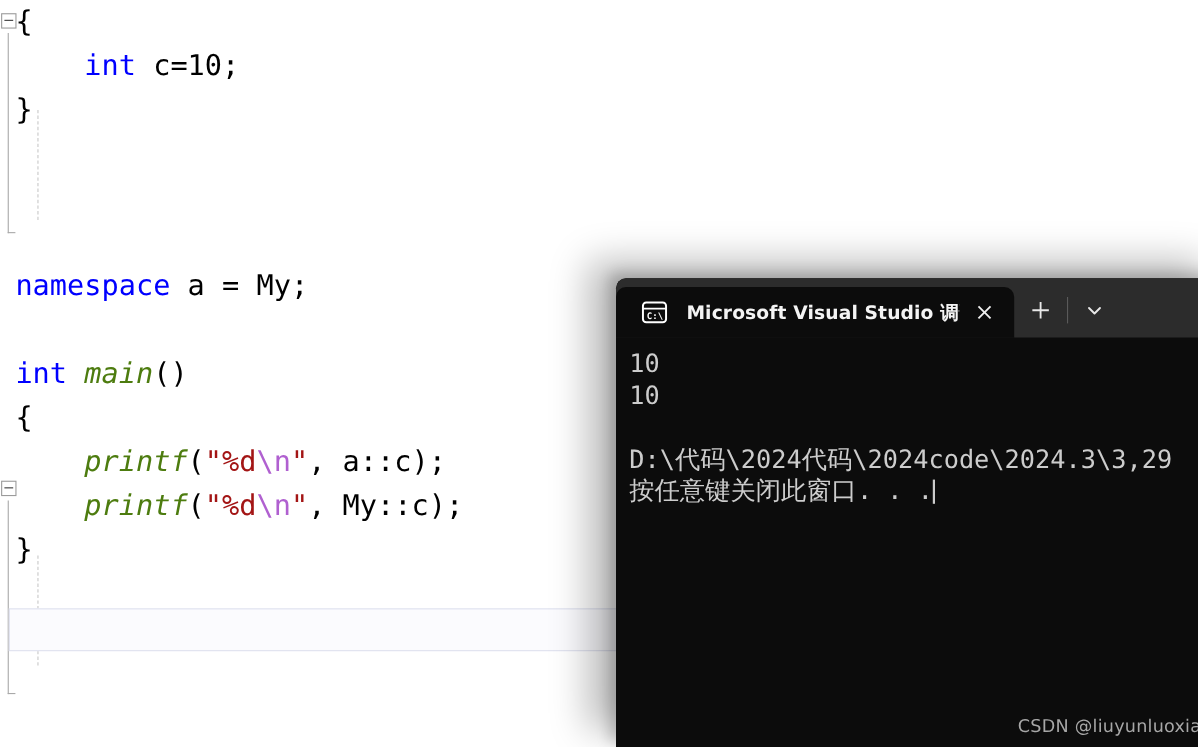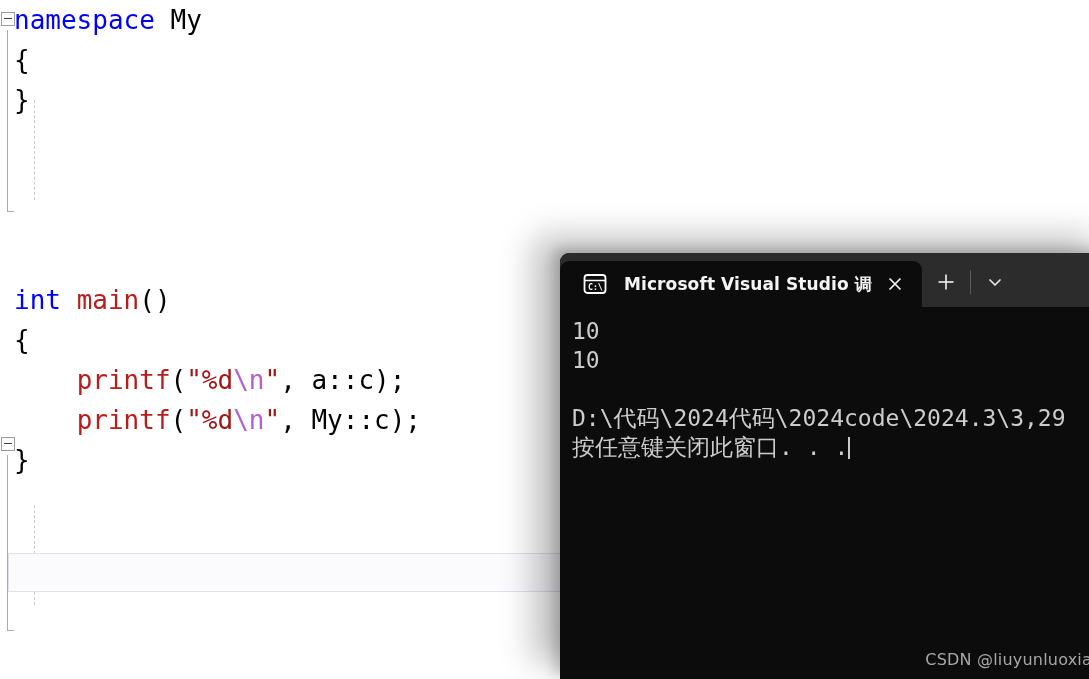--- a/index.html
+++ b/index.html
@@ -30,21 +30,21 @@
     height: 40px;
     white-space: pre;
     padding-left: 14px;
     color: #000000;
   }
   .code-line.blank { height: 40px; }
 
   
   .kw      { color: #0000ff; }
   .plain   { color: #000000; }
-  .fn      { color: #b91c1c; }
+  .fn      { color: #4d7c0f; font-style: italic; }
   .str     { color: #a31515; }
   .esc     { color: #b060d0; }
 
   
   .collapse-box {
     position: absolute;
     left: 1px;
     top: 12px;
     width: 14px;
     height: 14px;
@@ -216,26 +216,27 @@
     <div class="region-bar foot" style="top:30px; height:182px;"></div>
     <div class="indent-guide" style="top:100px; height:100px;"></div>
 
     <div class="collapse-box" style="top:437px;"></div>
     <div class="region-bar foot" style="top:455px; height:176px;"></div>
     <div class="indent-guide" style="top:505px; height:100px;"></div>
 
     <div class="current-line" id="current-line-box" style="top:553px; width:560px;"></div>
 
     <div id="code-lines">
-        <div class="code-line"><span class="kw">namespace </span><span class="plain">My</span></div>
         <div class="code-line"><span class="plain">{</span></div>
+        <div class="code-line"><span class="plain">    </span><span class="kw">int</span><span class="plain"> c=10;</span></div>
         <div class="code-line"><span class="plain">}</span></div>
         <div class="code-line blank"></div>
         <div class="code-line blank"></div>
         <div class="code-line blank"></div>
+        <div class="code-line"><span class="kw">namespace</span><span class="plain"> a = My;</span></div>
         <div class="code-line blank"></div>
         <div class="code-line"><span class="kw">int</span><span class="plain"> </span><span class="fn">main</span><span class="plain">()</span></div>
         <div class="code-line"><span class="plain">{</span></div>
         <div class="code-line"><span class="plain">    </span><span class="fn">printf</span><span class="plain">(</span><span class="str">"%d</span><span class="esc">\n</span><span class="str">"</span><span class="plain">, a::c);</span></div>
         <div class="code-line"><span class="plain">    </span><span class="fn">printf</span><span class="plain">(</span><span class="str">"%d</span><span class="esc">\n</span><span class="str">"</span><span class="plain">, My::c);</span></div>
         <div class="code-line"><span class="plain">}</span></div>
       </div>
   </div>
 
   <div id="terminal">

